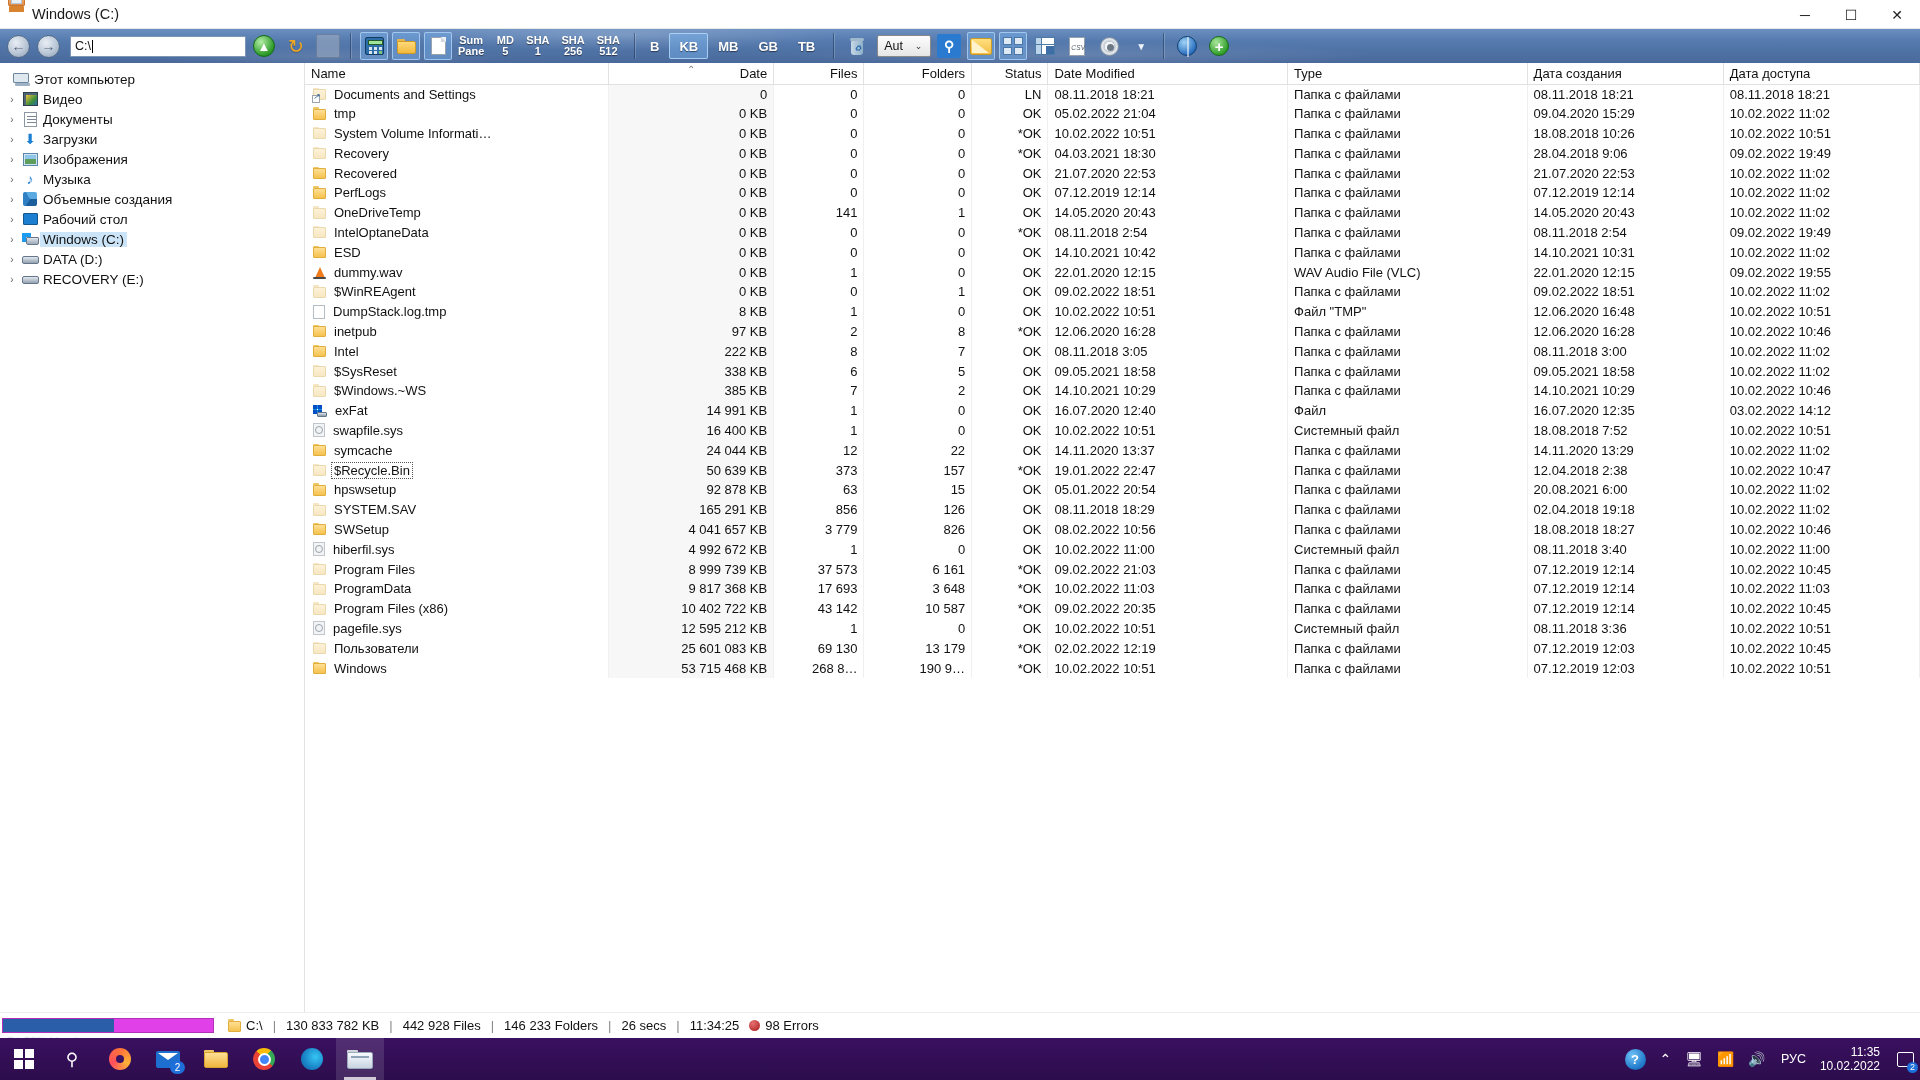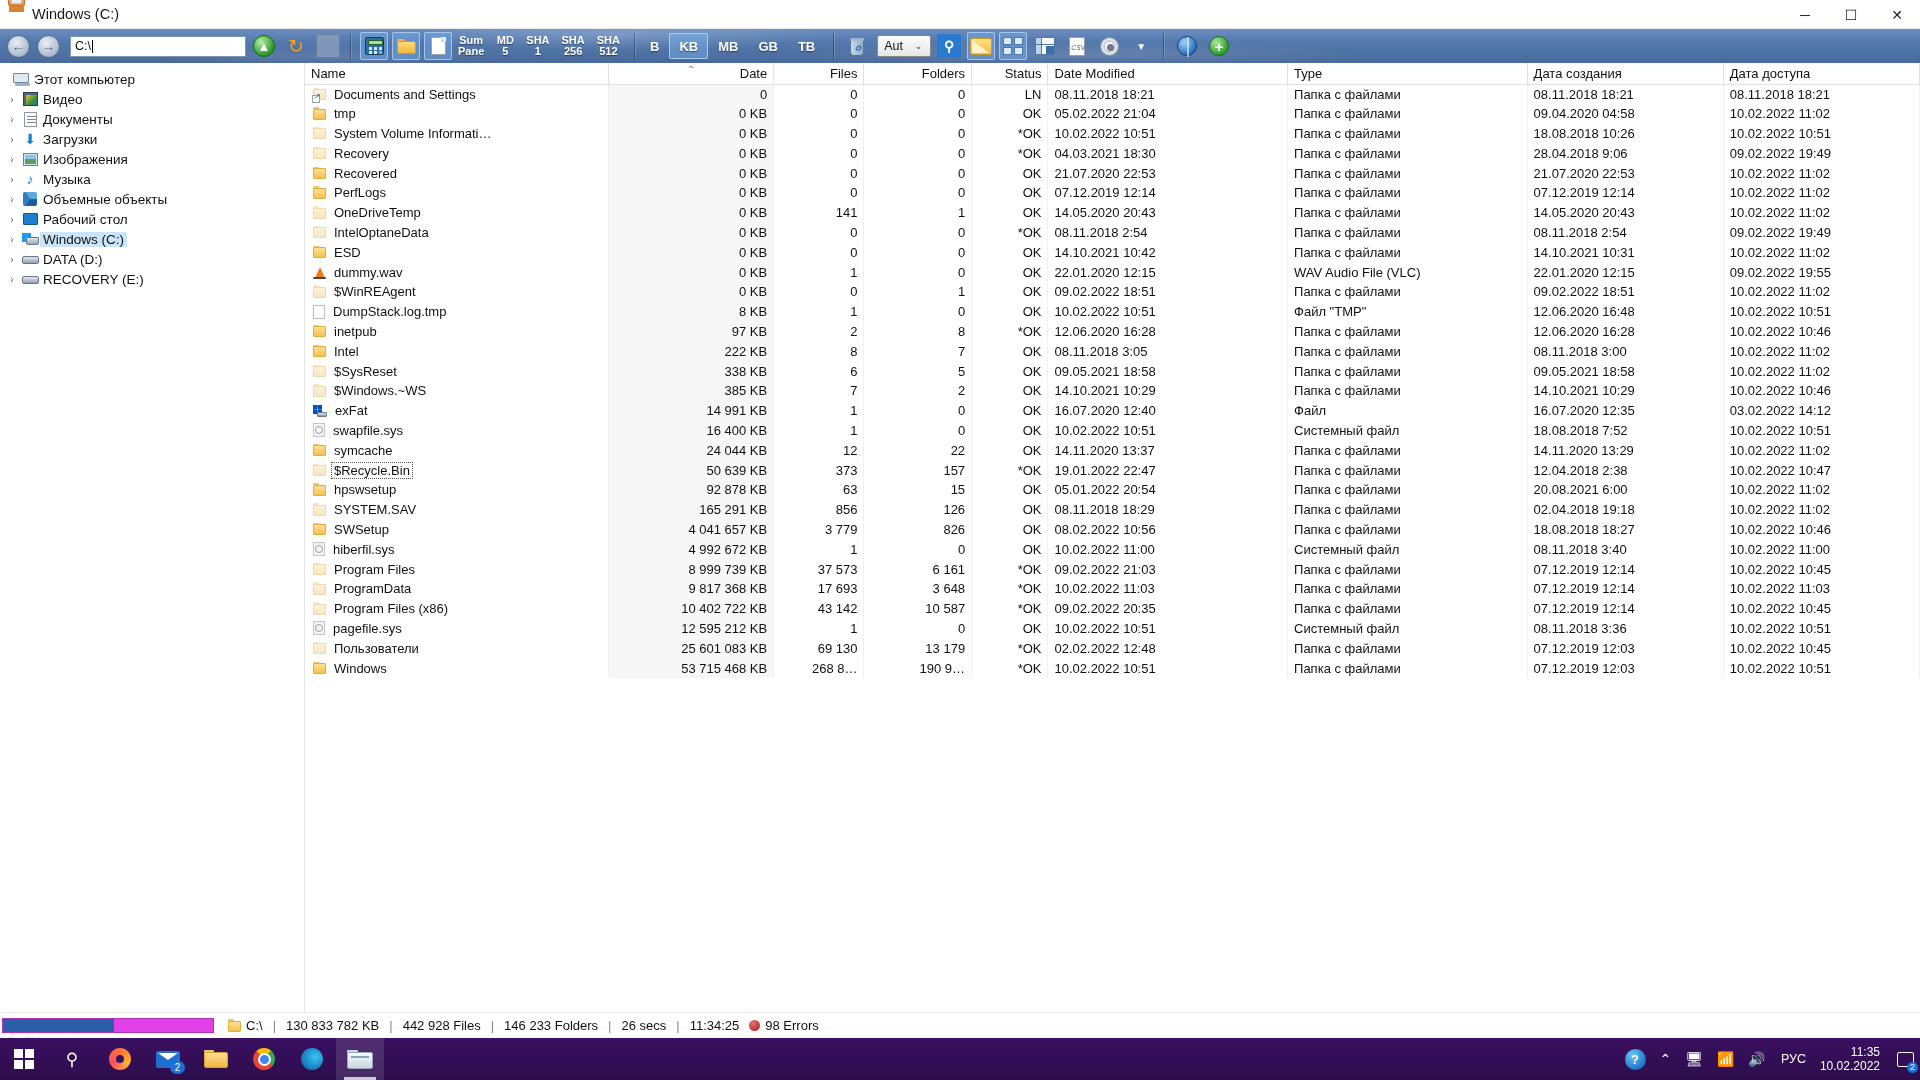--- a/index.html
+++ b/index.html
@@ -546,21 +546,21 @@
           <span class="mini mi-music">♪</span>
         </span>
       <span class="tlabel">Музыка</span>
     </div>
 
     <div class="tree-row">
       <span class="chev">›</span>
       <span class="ticon">
           <span class="mini mi-3d"></span>
         </span>
-      <span class="tlabel">Объемные объекты</span>
+      <span class="tlabel">Объемные создания</span>
     </div>
 
     <div class="tree-row">
       <span class="chev">›</span>
       <span class="ticon">
           <span class="mini mi-desk"></span>
         </span>
       <span class="tlabel">Рабочий стол</span>
     </div>
 
@@ -655,21 +655,21 @@
                 </span>
                 <span class="lbl">tmp</span>
               </span>
             </td>
             <td class="r sz-col">0 KB</td>
             <td class="r">0</td>
             <td class="r">0</td>
             <td class="r">OK</td>
             <td>05.02.2022 21:04</td>
             <td>Папка с файлами</td>
-            <td>09.04.2020 04:58</td>
+            <td>09.04.2020 15:29</td>
             <td>10.02.2022 11:02</td>
           </tr>
           <tr>
             <td class="nm">
               <span class="namecell">
                 <span class="ri ri-folder pale">
                   <i class="tb2"></i>
                   <i class="bd3"></i>
                 </span>
                 <span class="lbl">System Volume Informati…</span>
@@ -1154,21 +1154,21 @@
                   <i class="tb2"></i>
                   <i class="bd3"></i>
                 </span>
                 <span class="lbl">Пользователи</span>
               </span>
             </td>
             <td class="r sz-col">25 601 083 KB</td>
             <td class="r">69 130</td>
             <td class="r">13 179</td>
             <td class="r">*OK</td>
-            <td>02.02.2022 12:48</td>
+            <td>02.02.2022 12:19</td>
             <td>Папка с файлами</td>
             <td>07.12.2019 12:03</td>
             <td>10.02.2022 10:45</td>
           </tr>
           <tr>
             <td class="nm">
               <span class="namecell">
                 <span class="ri ri-folder">
                   <i class="tb2"></i>
                   <i class="bd3"></i>

